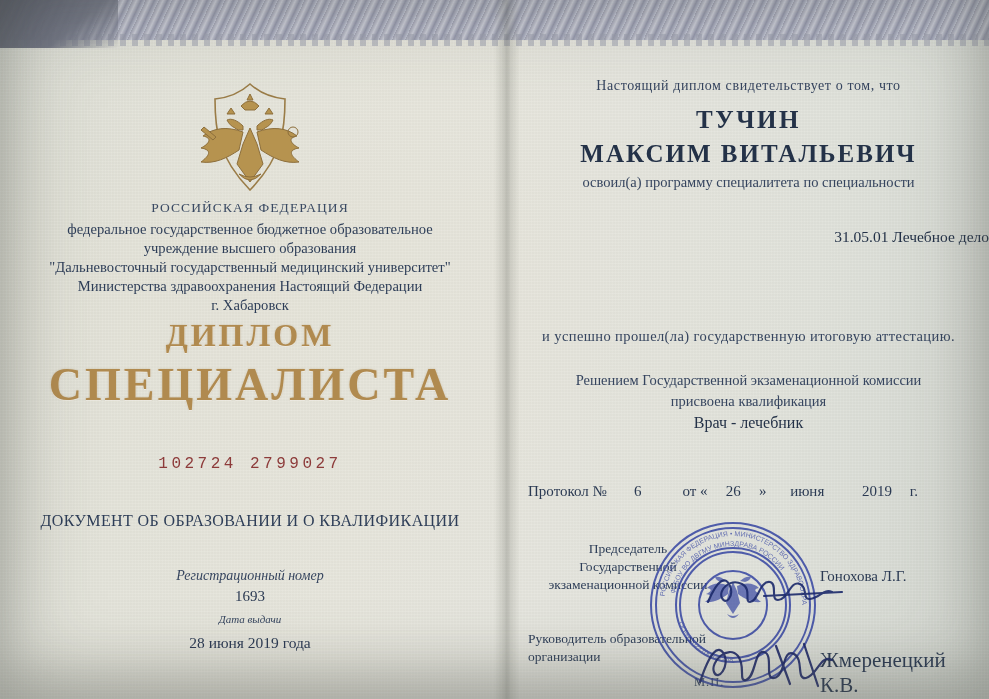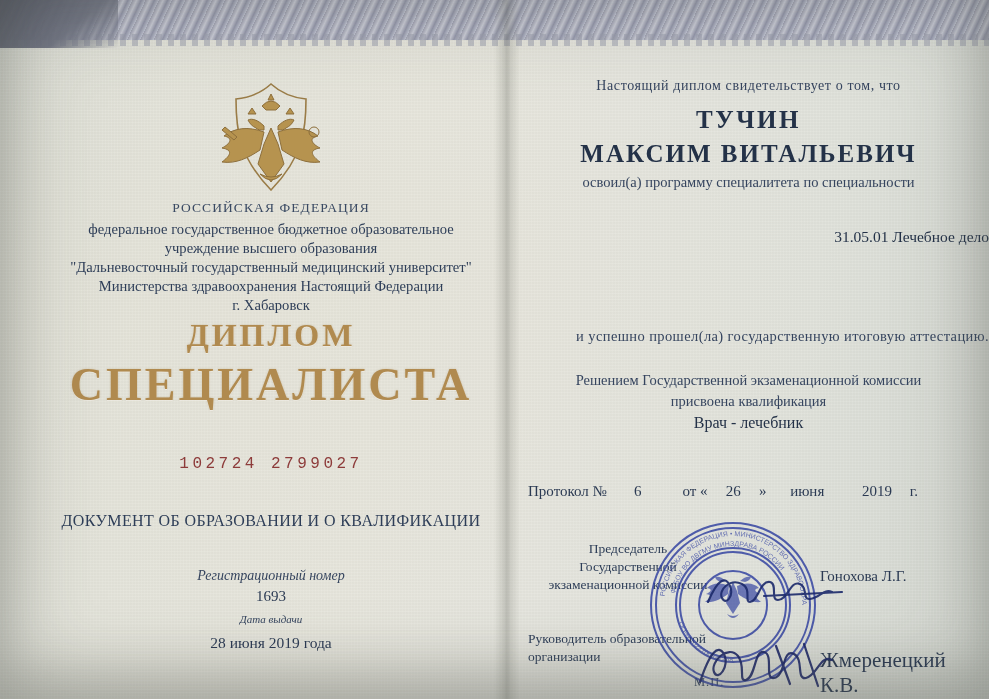--- a/index.html
+++ b/index.html
@@ -66,21 +66,20 @@
     position: absolute;
     inset: 0;
     box-shadow: inset 0 0 90px rgba(90,92,85,0.35), inset 0 -28px 50px rgba(80,82,76,0.25);
     pointer-events: none;
   }
   .left-pane {
     position: absolute;
     left: 0; top: 40px;
     width: 500px; height: 659px;
     text-align: center;
-    padding-left: 42px;
   }
   .right-pane {
     position: absolute;
     left: 508px; top: 40px;
     width: 481px; height: 693px;
   }
   
   #emblem {
     position: absolute;
     left: 50%;
@@ -195,21 +194,21 @@
   .r-speciality {
     position: absolute;
     top: 188px; left: 0; right: 0;
     text-align: right;
     font-size: 15.5px;
     color: #243248;
   }
   .r-attestation {
     position: absolute;
     top: 288px; left: 0; right: 0;
-    text-align: right;
+    text-align: center;
     font-size: 14.5px;
     letter-spacing: .4px;
     color: #36455f;
   }
   .r-decision {
     position: absolute;
     top: 330px; left: 0; right: 0;
     text-align: center;
     font-size: 14.5px;
     line-height: 21px;

